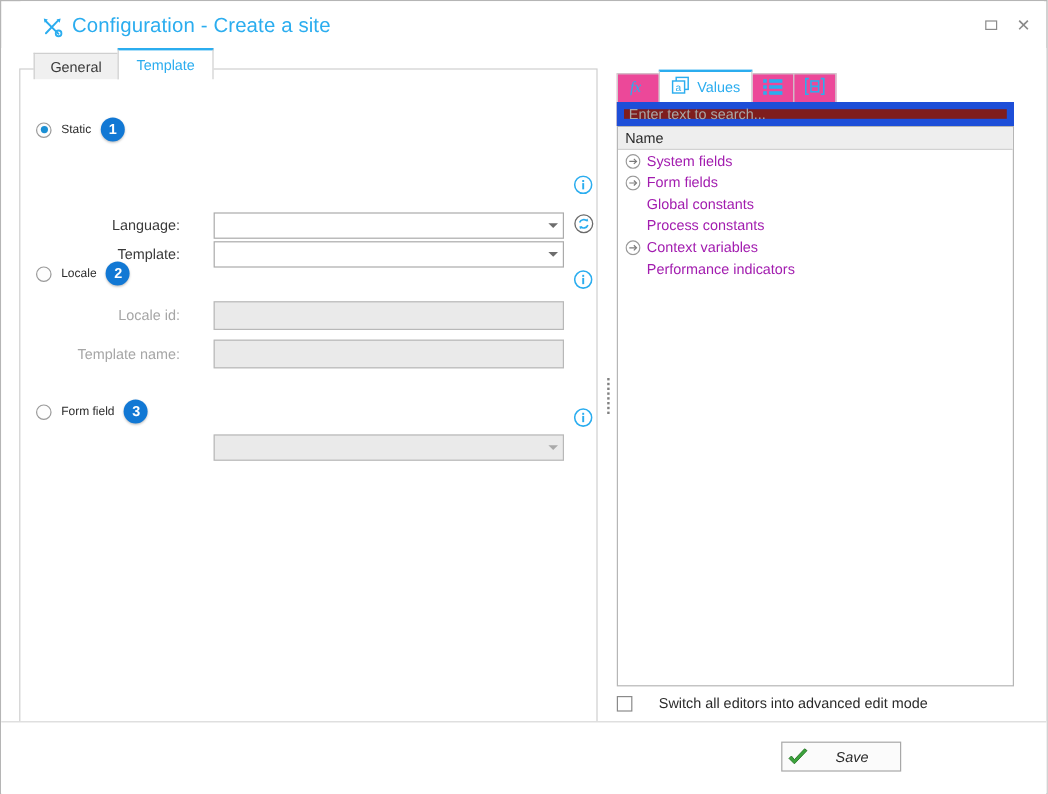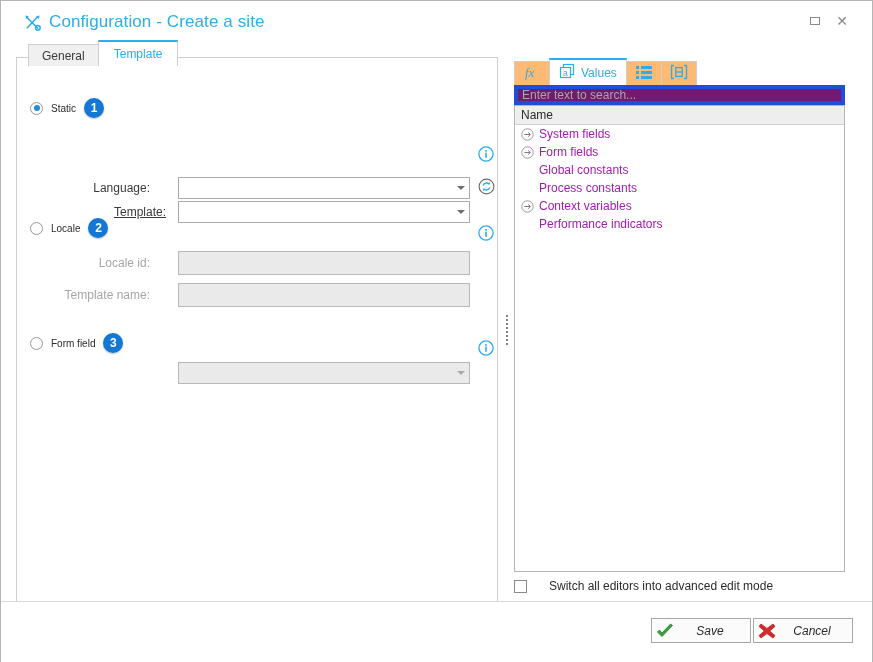--- a/index.html
+++ b/index.html
@@ -20,21 +20,21 @@
     width: 873px;
     height: 662px;
     box-sizing: border-box;
     border: 1px solid #b5b5b5;
     background: #ffffff;
   }
 
   
   .titlebar {
     position: absolute;
-    left: 5px; top: 0;
+    left: 16px; top: 0;
     width: 853px; height: 39px;
     background: #ffffff;
     border-bottom: 4px solid #eab308;
   }
   .title-wrap {
     position: absolute;
     left: 17px; top: 11px;
     display: flex;
     align-items: center;
     gap: 7px;
@@ -249,21 +249,21 @@
   .rtabstrip {
     position: absolute;
     left: 2px; top: 0px;
     display: flex;
     align-items: flex-end;
     height: 28px;
   }
   .rtab {
     width: 36px; height: 24px;
     box-sizing: border-box;
-    background: #fdba74;
+    background: #ec4899;
     border: 1px solid #cfcfcf;
     border-bottom: none;
     display: flex;
     align-items: center;
     justify-content: center;
     cursor: default;
   }
   .rtab + .rtab { margin-left: -1px; }
   .rtab.active {
     background: #ffffff;
@@ -275,22 +275,22 @@
     color: #2badef;
     z-index: 3;
   }
   .rtab .rtab-label { font-size: 12px; color: #2badef; }
 
   .search-input {
     position: absolute;
     left: 2px; top: 28px;
     width: 331px; height: 20px;
     box-sizing: border-box;
-    border: 4px solid #1d4ed8;
-    background: #701a75;
+    border: 6px solid #1d4ed8;
+    background: #7f1d1d;
     display: flex; align-items: center;
     padding-left: 4px;
     font-size: 12px;
     color: #a8a8a8;
   }
   .tree-box {
     position: absolute;
     left: 2px; top: 48px;
     width: 331px; height: 467px;
     box-sizing: border-box;
@@ -430,21 +430,21 @@
       <span class="refresh-icon" style="left:461px; top:120px;">
         <svg viewBox="0 0 17 17" width="17" height="17">
           <circle cx="8.5" cy="8.5" r="7.4" fill="none" stroke="#6b6b6b" stroke-width="1.1"></circle>
           <path d="M5 7.4 a3.8 3.8 0 0 1 6.2 -1.3" fill="none" stroke="#2badef" stroke-width="1.4"></path>
           <path d="M11.9 9.6 a3.8 3.8 0 0 1 -6.2 1.3" fill="none" stroke="#2badef" stroke-width="1.4"></path>
           <path d="M11.6 4.0 l0.6 2.5 l-2.5 -0.5 z" fill="#2badef"></path>
           <path d="M5.4 13.0 l-0.6 -2.5 l2.5 0.5 z" fill="#2badef"></path>
         </svg>
       </span>
 
-      <div class="field-label" style="left:29px; top:147px;text-decoration:underline;">Template:</div>
+      <div class="field-label" style="left:13px; top:147px;">Template:</div>
       <div class="combo" style="left:161px; top:143px; width:292px;">
         <span class="val"></span>
         <span class="arrow"></span>
       </div>
 
       <span class="info-icon" style="left:461px; top:88px;">
         <svg viewBox="0 0 16 16" width="16" height="16">
           <circle cx="8" cy="8" r="7.1" fill="none" stroke="#2badef" stroke-width="1.3"></circle>
           <rect x="7.2" y="6.6" width="1.6" height="5.2" fill="#2badef"></rect>
           <rect x="7.2" y="4" width="1.6" height="1.7" fill="#2badef"></rect>
@@ -619,23 +619,15 @@
 
   <div class="footer">
     <div class="btn" id="save-button">
       <span class="glyph">
         <svg viewBox="0 0 18 16" width="18" height="16">
           <path d="M1.5 9 L6 13.5 L16.5 2.5 L14.5 1 L6 10 L3.5 7 Z" fill="#3ba33b" stroke="#2d7a2d" stroke-width="0.8"></path>
         </svg>
       </span>
       <span class="blabel">Save</span>
     </div>
-    <div class="btn" id="cancel-button">
-      <span class="glyph">
-        <svg viewBox="0 0 18 16" width="18" height="16">
-          <path d="M3 1 L1 3.4 L6.3 8 L1 12.6 L3 15 L9 10.6 L15 15 L17 12.6 L11.7 8 L17 3.4 L15 1 L9 5.4 Z" fill="#d32a2a" stroke="#a31f1f" stroke-width="0.7"></path>
-        </svg>
-      </span>
-      <span class="blabel">Cancel</span>
-    </div>
   </div>
 
 </div>
 
 </body></html>

